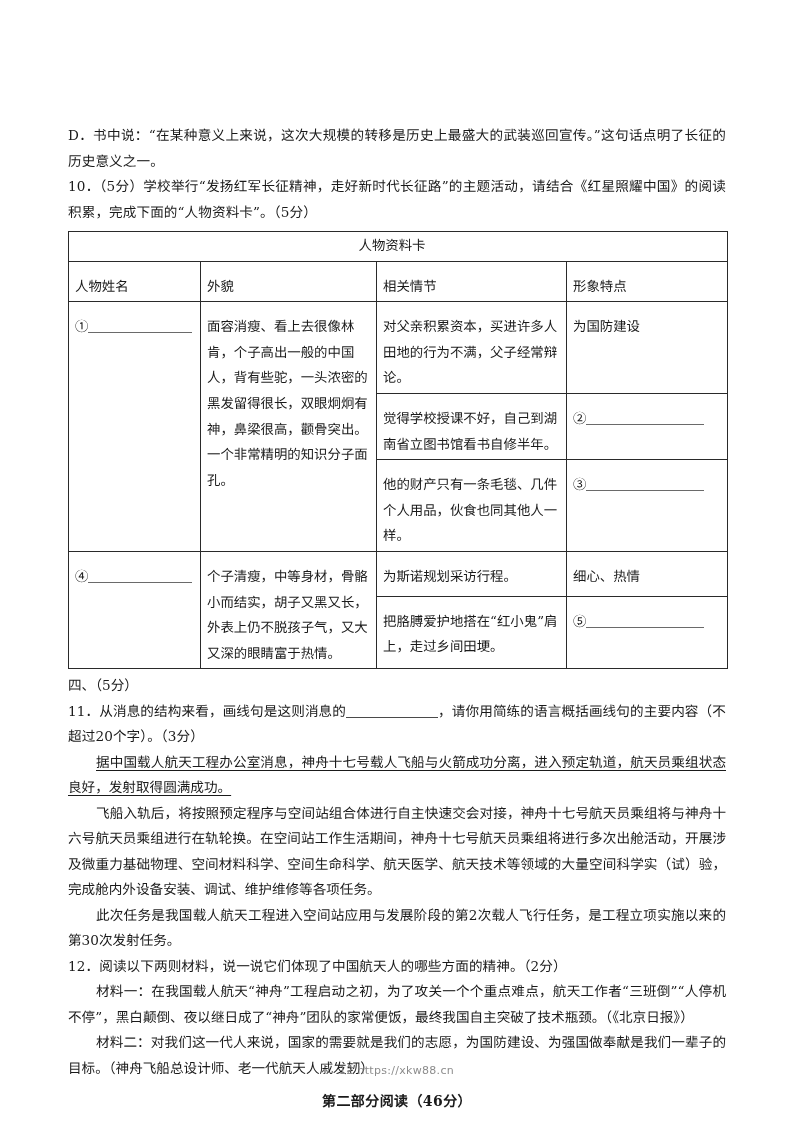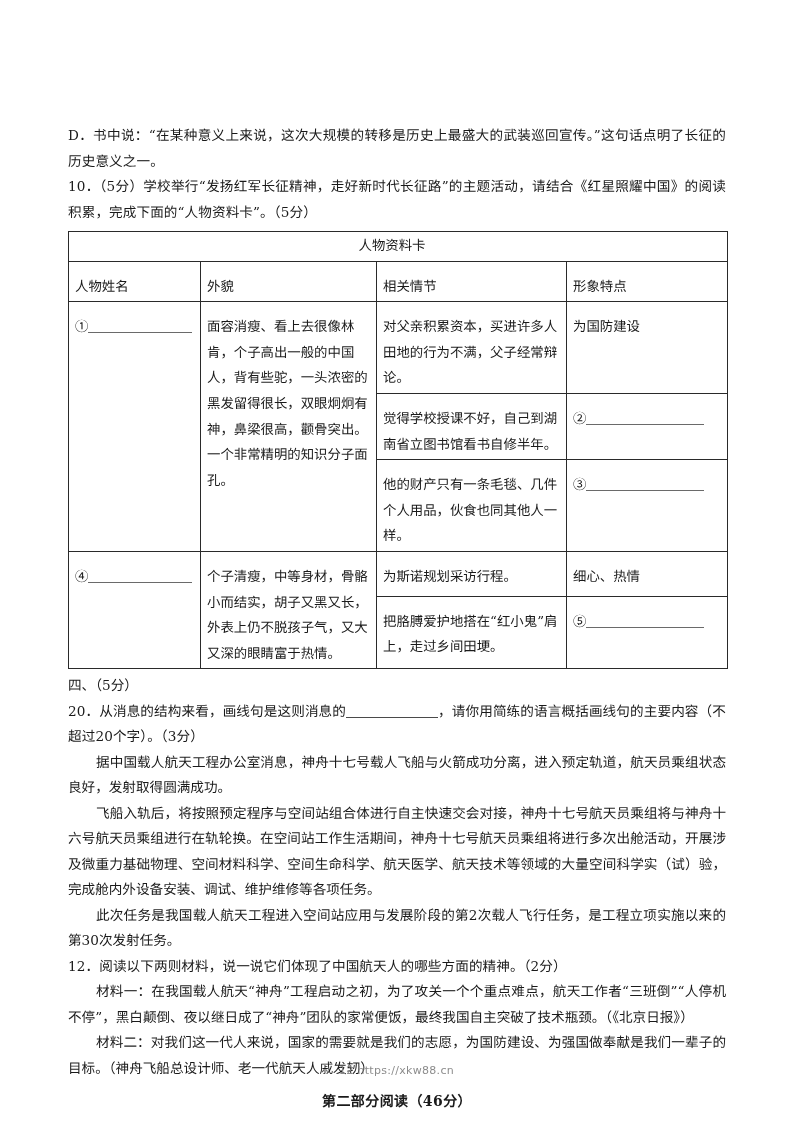--- a/index.html
+++ b/index.html
@@ -41,20 +41,21 @@
   }
   .indent2 { text-indent: 28px; }
   .blank-inline {
     display: inline-block;
     border-bottom: 1px solid #4a4a4a;
     width: 92px;
     height: 14px;
     vertical-align: -2px;
   }
   .u-line {
+    text-decoration: underline;
     text-underline-offset: 3px;
     text-decoration-thickness: 1px;
   }
 
   
   table.card {
     border-collapse: collapse;
     width: 659px;
     margin: 6px 0 0 0;
     table-layout: fixed;
@@ -181,21 +182,21 @@
         <td>把胳膊爱护地搭在“红小鬼”肩上，走过乡间田埂。</td>
         <td>
           <span class="numblank nb-med"><span>⑤</span><i></i></span>
         </td>
       </tr>
     </tbody>
   </table>
 
   <p class="section-head">四、（5分）</p>
 
-  <p class="line"><span>20．从消息的结构来看，画线句是这则消息的</span><span class="blank-inline"></span><span>，请你用简练的语言概括画线句的主要内容（不超过20个字）。（3分）</span></p>
+  <p class="line"><span>11．从消息的结构来看，画线句是这则消息的</span><span class="blank-inline"></span><span>，请你用简练的语言概括画线句的主要内容（不超过20个字）。（3分）</span></p>
 
   <p class="para indent2"><span class="u-line">据中国载人航天工程办公室消息，神舟十七号载人飞船与火箭成功分离，进入预定轨道，航天员乘组状态良好，发射取得圆满成功。</span></p>
 
   <p class="para indent2">飞船入轨后，将按照预定程序与空间站组合体进行自主快速交会对接，神舟十七号航天员乘组将与神舟十六号航天员乘组进行在轨轮换。在空间站工作生活期间，神舟十七号航天员乘组将进行多次出舱活动，开展涉及微重力基础物理、空间材料科学、空间生命科学、航天医学、航天技术等领域的大量空间科学实（试）验，完成舱内外设备安装、调试、维护维修等各项任务。</p>
 
   <p class="para indent2">此次任务是我国载人航天工程进入空间站应用与发展阶段的第2次载人飞行任务，是工程立项实施以来的第30次发射任务。</p>
 
   <p class="line">12．阅读以下两则材料，说一说它们体现了中国航天人的哪些方面的精神。（2分）</p>
 
   <p class="para indent2">材料一：在我国载人航天“神舟”工程启动之初，为了攻关一个个重点难点，航天工作者“三班倒”“人停机不停”，黑白颠倒、夜以继日成了“神舟”团队的家常便饭，最终我国自主突破了技术瓶颈。（《北京日报》）</p>

